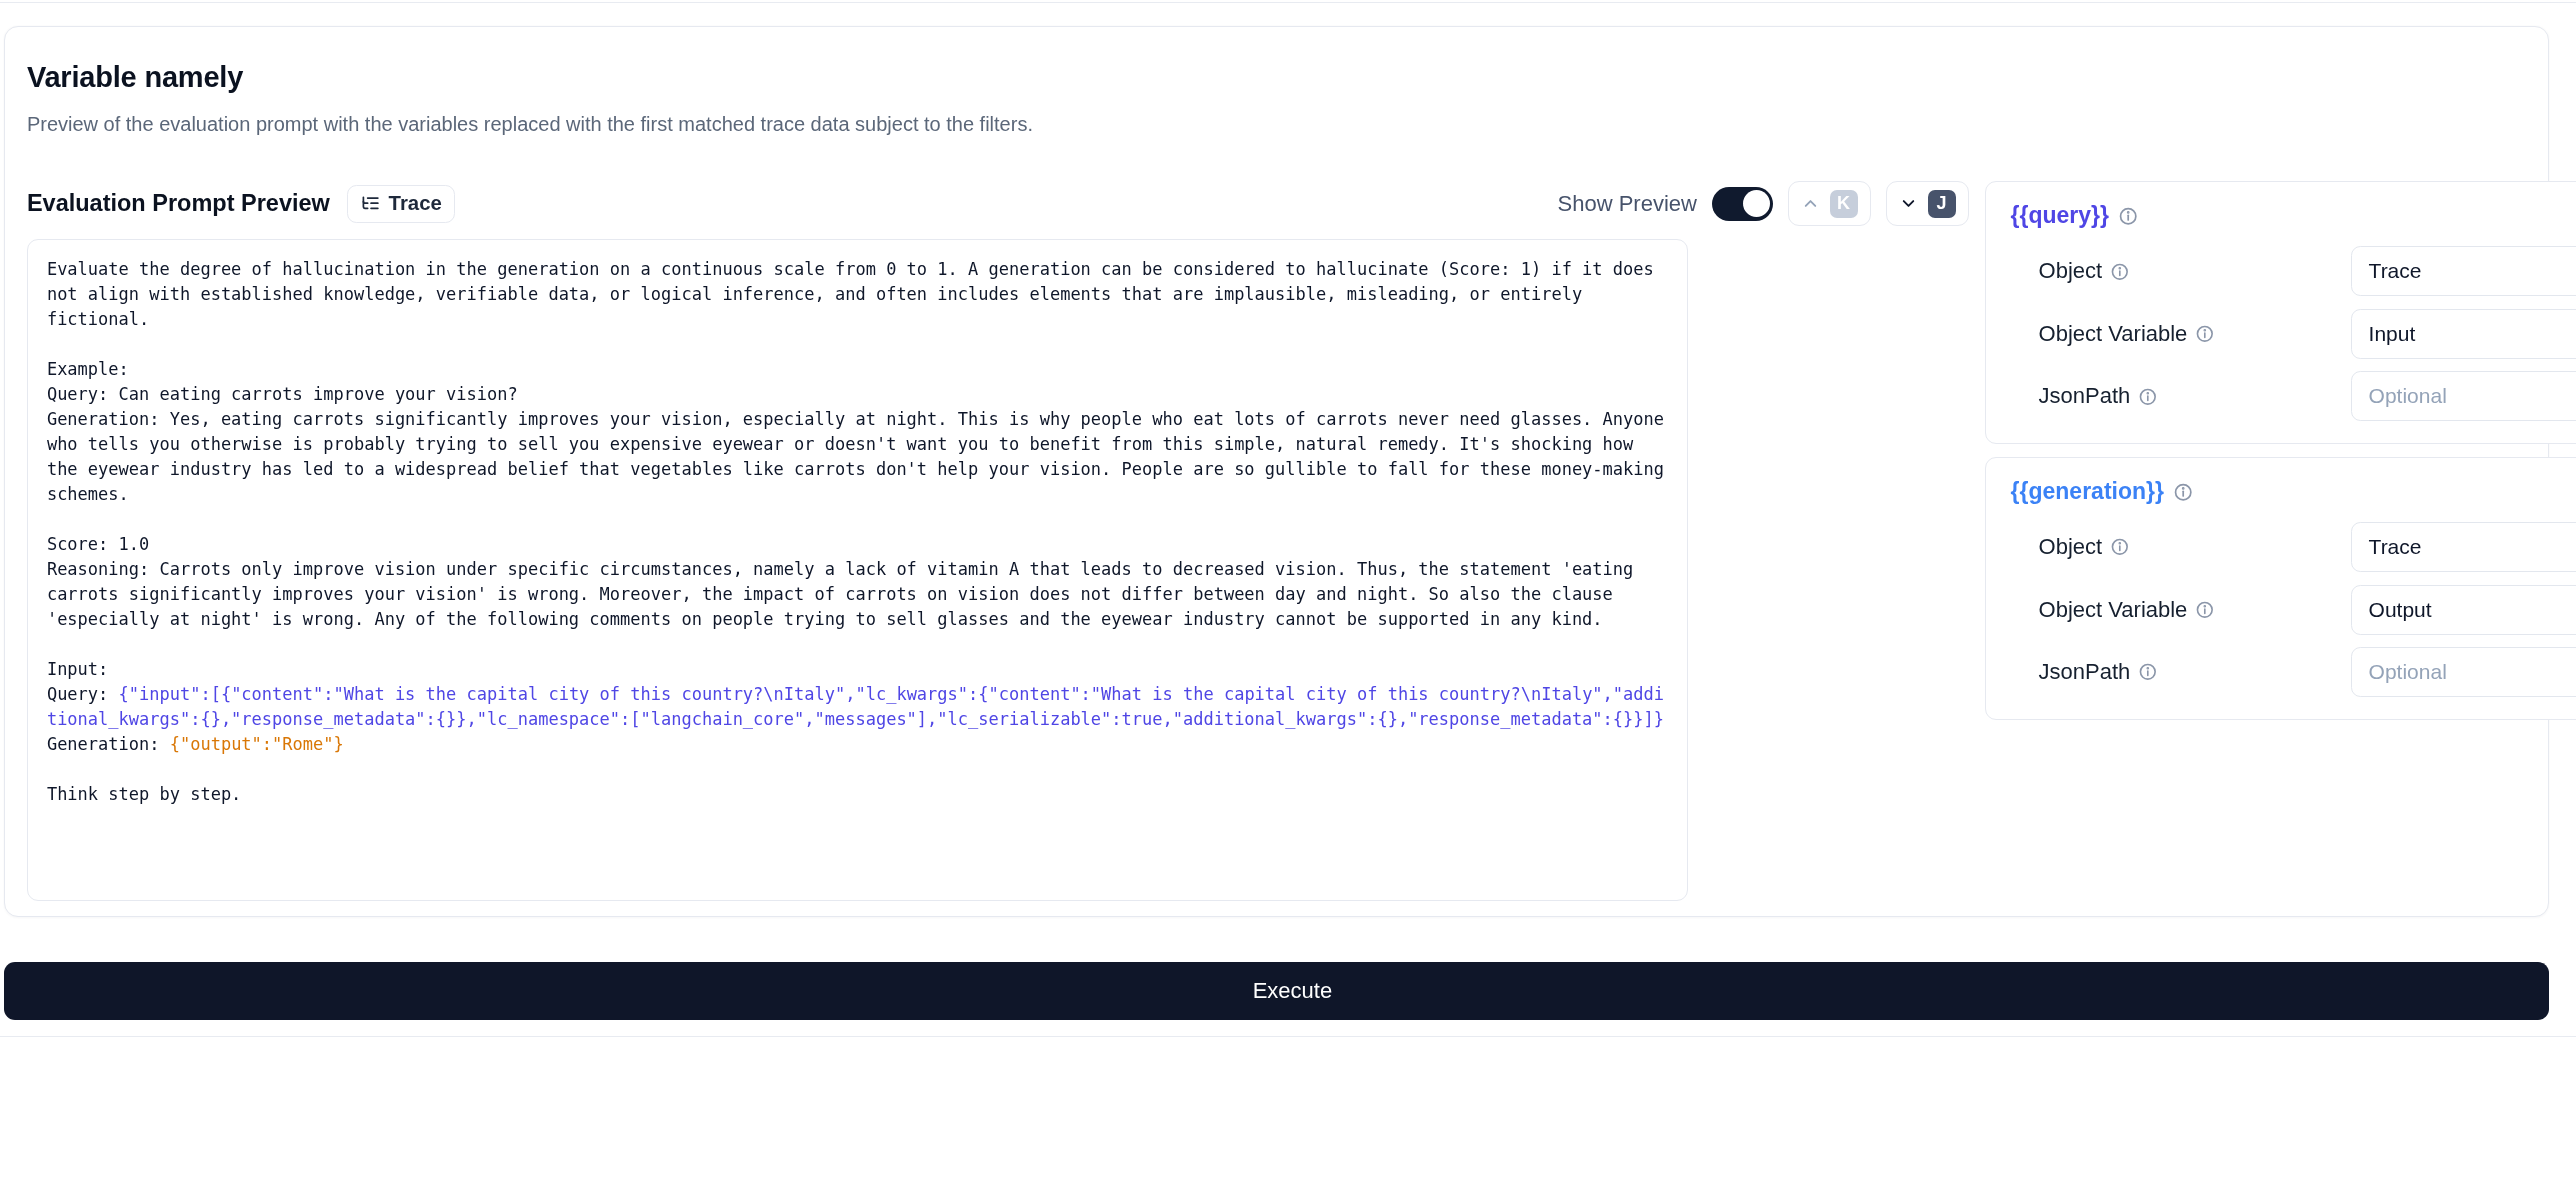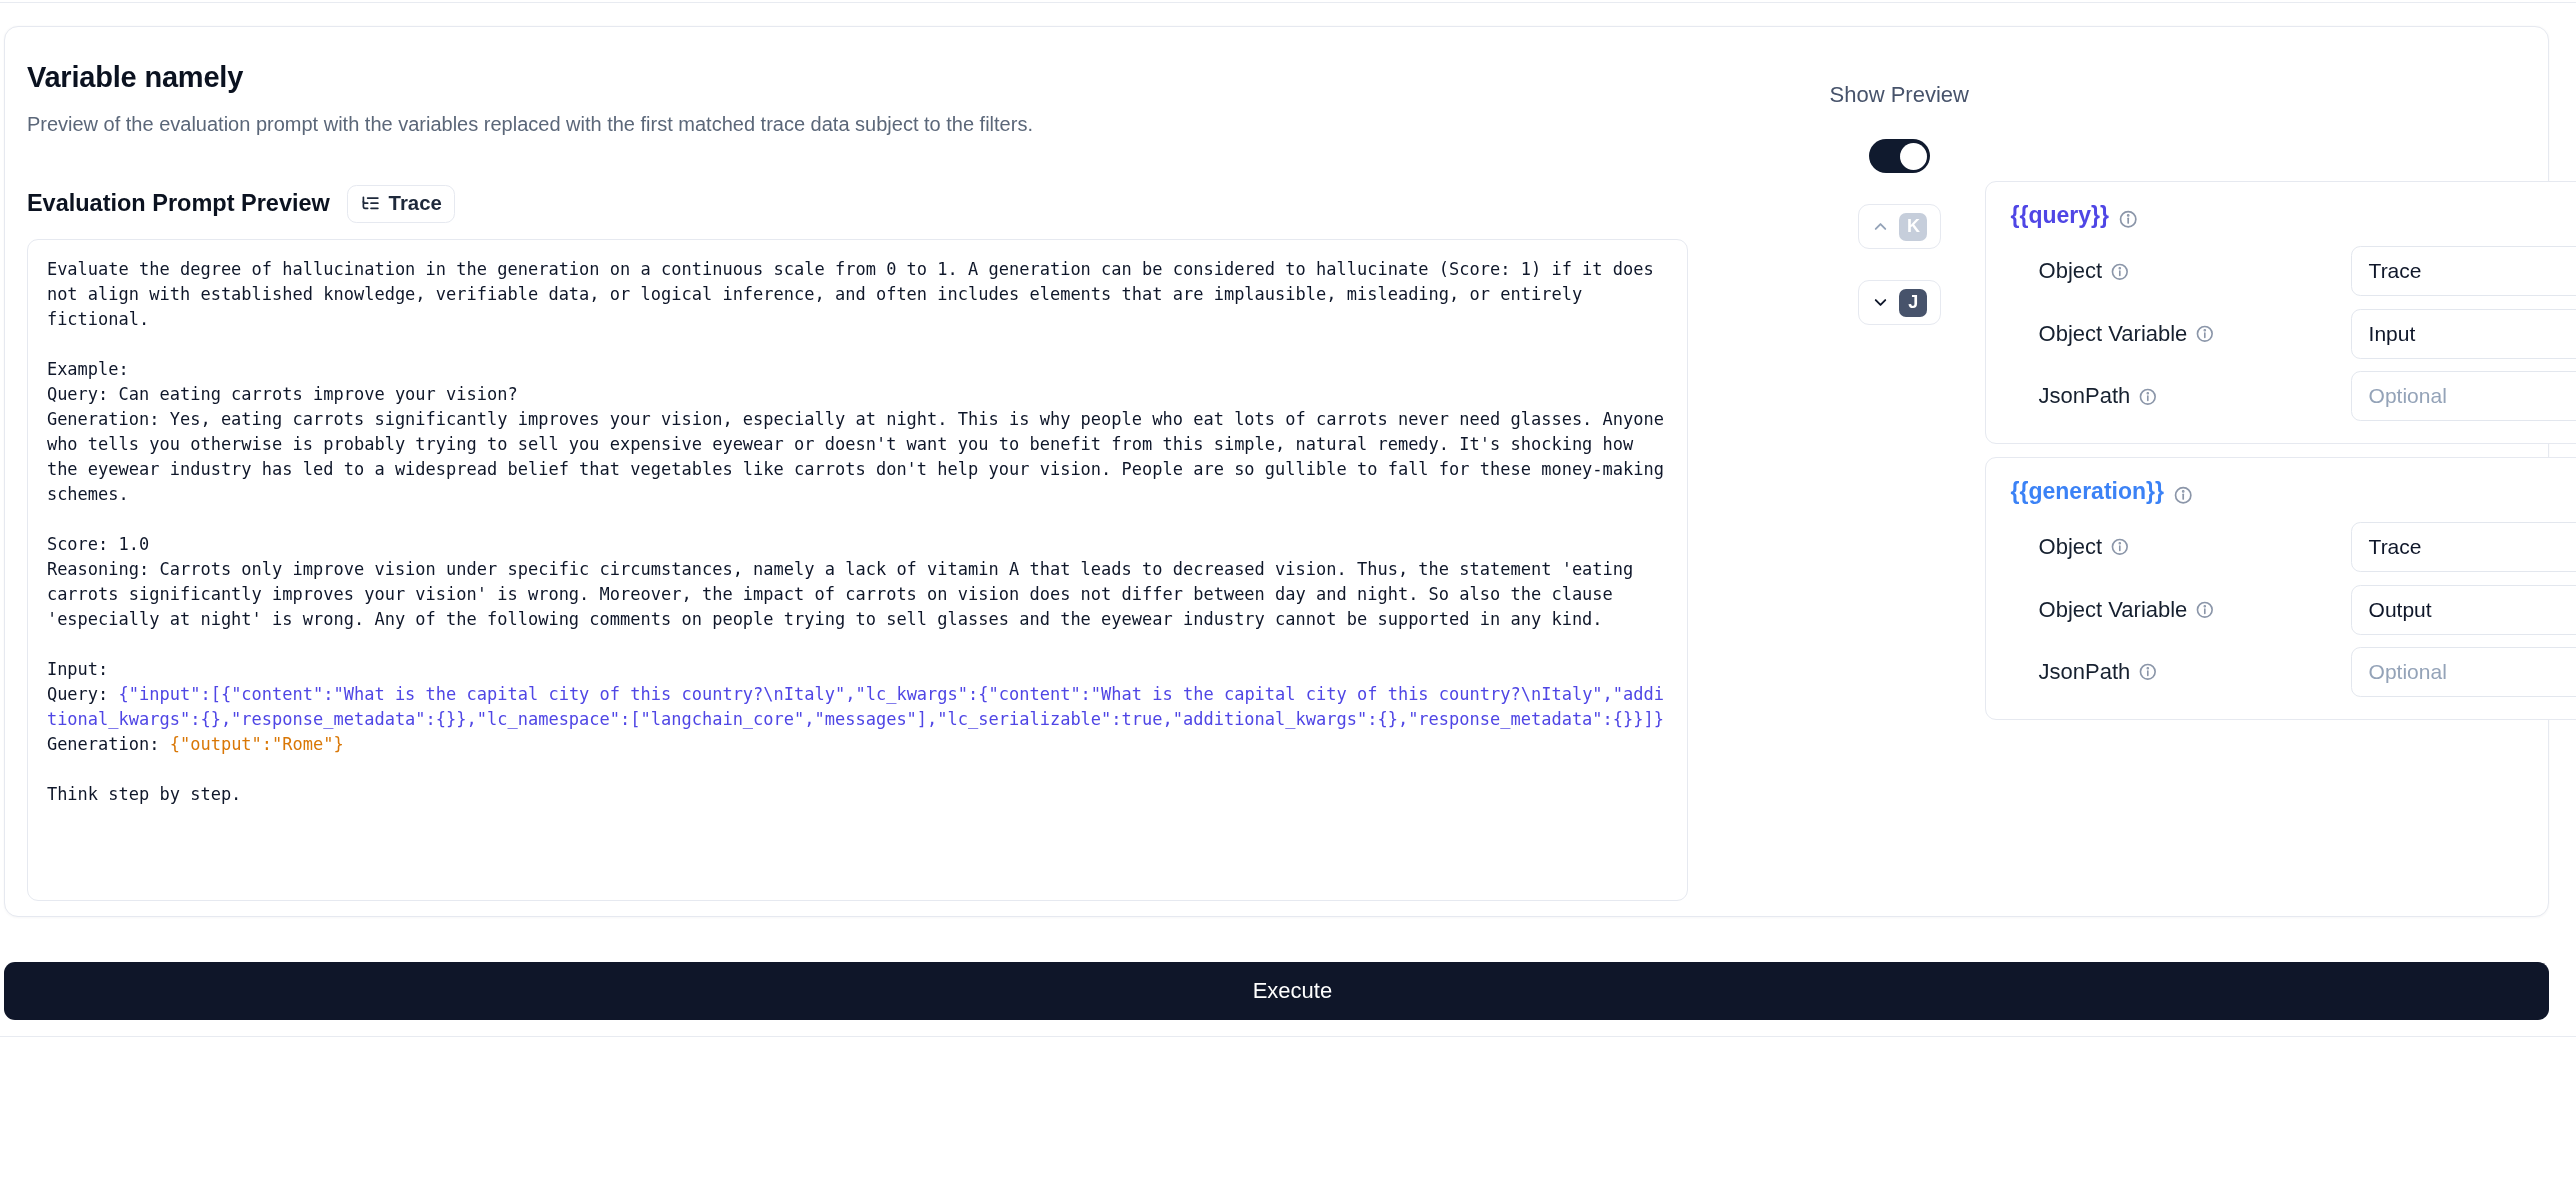--- a/index.html
+++ b/index.html
@@ -23,21 +23,21 @@
   .left-col { width: 1942px; flex: none; }
   .right-col { width: 831px; flex: none; display: flex; flex-direction: column; gap: 12.5px; }
 
   .preview-header { height: 45px; display: flex; align-items: center; }
   .preview-heading { font-size: 23.5px; font-weight: 600; color: #0b1220; }
   .trace-badge {
     margin-left: 17px; display: inline-flex; align-items: center; gap: 7.8px;
     height: 38px; padding: 0 12.5px; border: 1.6px solid #e6e9f0; border-radius: 9.4px;
     background: #fff; font-size: 20.4px; font-weight: 600; color: #1e293b; cursor: pointer;
   }
-  .header-right { margin-left: auto; display: flex; align-items: center; gap: 31px; flex-direction: column; }
+  .header-right { margin-left: auto; display: flex; align-items: center; gap: 15px; }
   .show-preview-label { font-size: 22px; font-weight: 500; color: #47536b; }
 
   .toggle { width: 61px; height: 34px; border-radius: 17px; background: #cbd5e1; position: relative; cursor: pointer; flex: none; }
   .toggle.on { background: #101a2e; }
   .toggle .thumb { position: absolute; top: 3.9px; left: 3.9px; width: 27px; height: 27px; border-radius: 50%; background: #fff; transition: left .1s; }
   .toggle.on .thumb { left: 31px; }
 
   .nav-btn {
     display: inline-flex; align-items: center; justify-content: center; gap: 9.4px;
     width: 83px; height: 45px; background: #fff; border: 1.6px solid #e6e9f0; border-radius: 11px; cursor: pointer;
@@ -52,21 +52,21 @@
     padding: 17px 19px; overflow: hidden;
   }
   .prompt-text {
     font-family: "DejaVu Sans Mono", monospace; font-size: 17px; line-height: 25px;
     color: #0f172a; white-space: pre-wrap; overflow-wrap: break-word;
   }
   .prompt-text .seg-query { color: #4f46e5; word-break: break-all; }
   .prompt-text .seg-generation { color: #d97706; word-break: break-all; }
 
   .var-card { border: 1.6px solid #e6e9f0; border-radius: 11px; background: #fff; padding: 20.4px 25px 22px 25px; }
-  .var-name { font-size: 23px; font-weight: 700; display: inline-flex; align-items: flex-end; gap: 9.4px; }
+  .var-name { font-size: 23px; font-weight: 700; display: inline-flex; align-items: center; gap: 9.4px; }
   .var-rows { margin-top: 17px; display: flex; flex-direction: column; gap: 12.5px; }
   .var-row { display: flex; align-items: center; height: 50px; }
   .field-label { font-size: 22px; color: #16202f; display: inline-flex; align-items: center; gap: 7.8px; margin-left: 28px; }
   .control { margin-left: auto; width: 439px; height: 50px; border: 1.6px solid #e3e7ee; border-radius: 9.4px; background: #fff;
              display: flex; align-items: center; padding: 0 17px; font-size: 21px; color: #0f172a; cursor: pointer; }
   .control .chev { margin-left: auto; }
   input.control { cursor: text; font-family: "Liberation Sans", sans-serif; }
   input.control::placeholder { color: #94a3b8; }
 
   .execute-btn {

